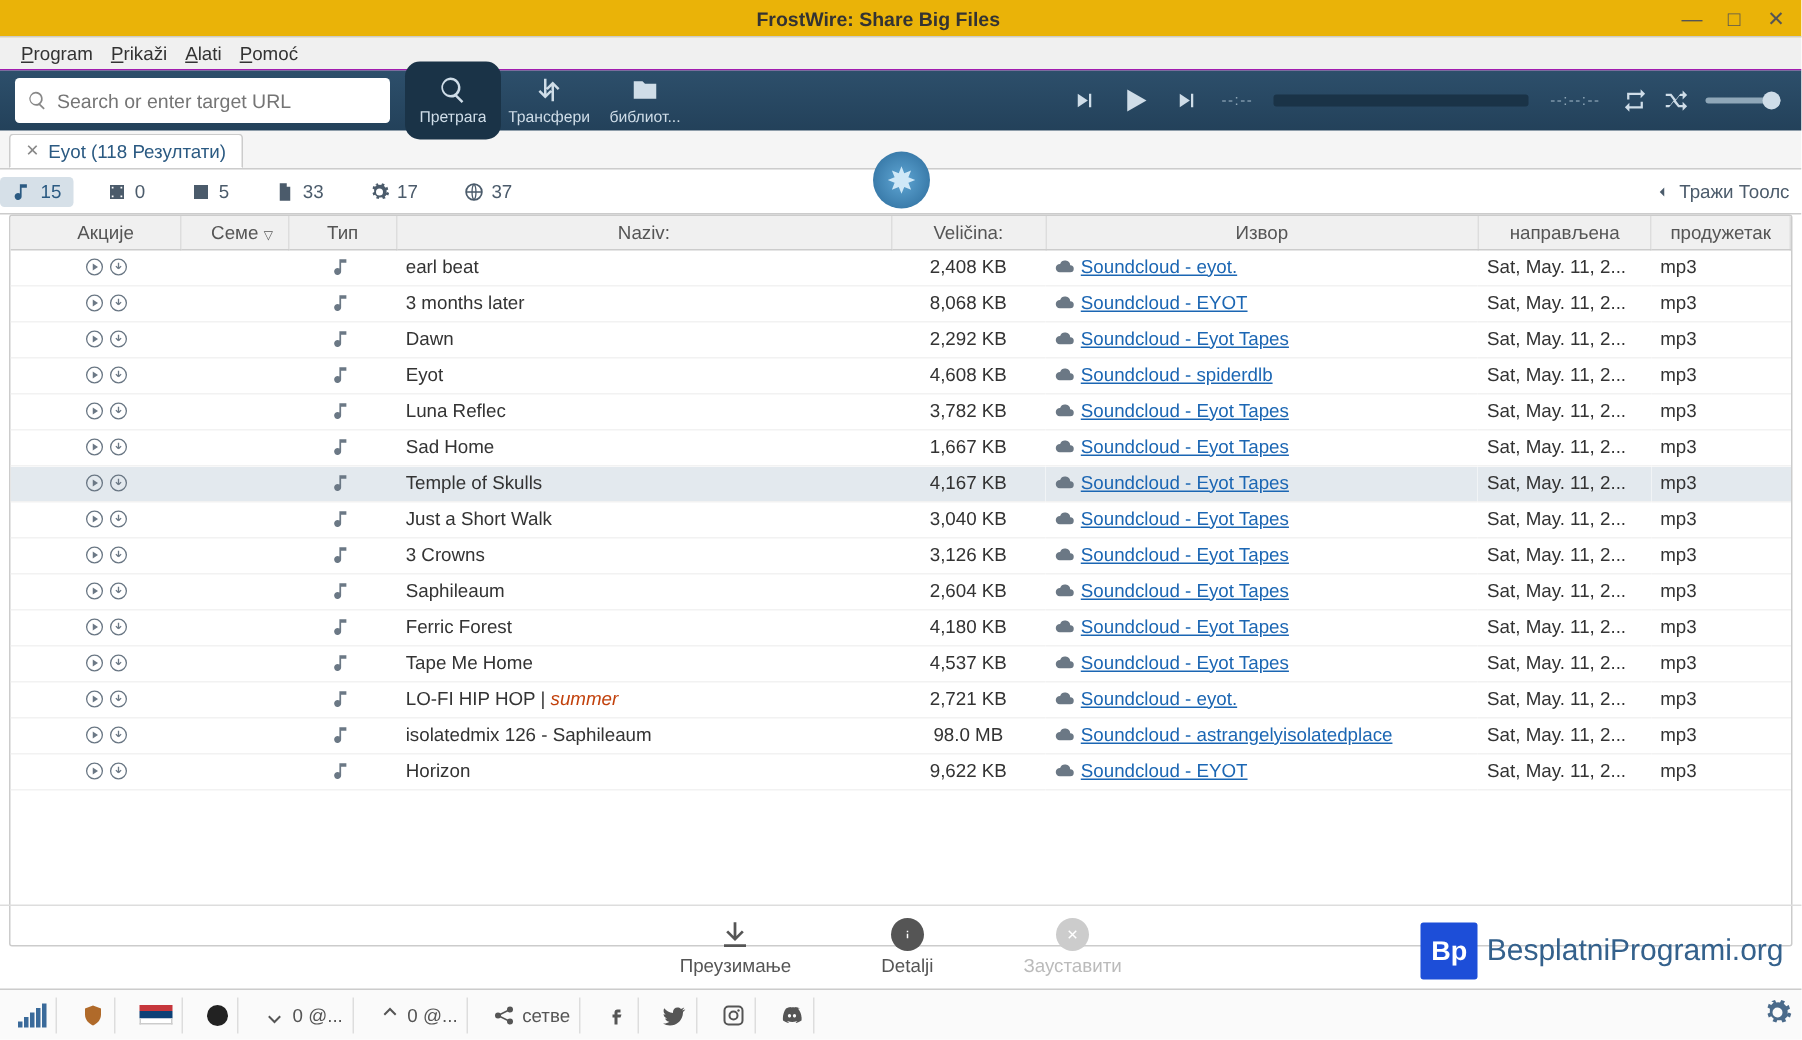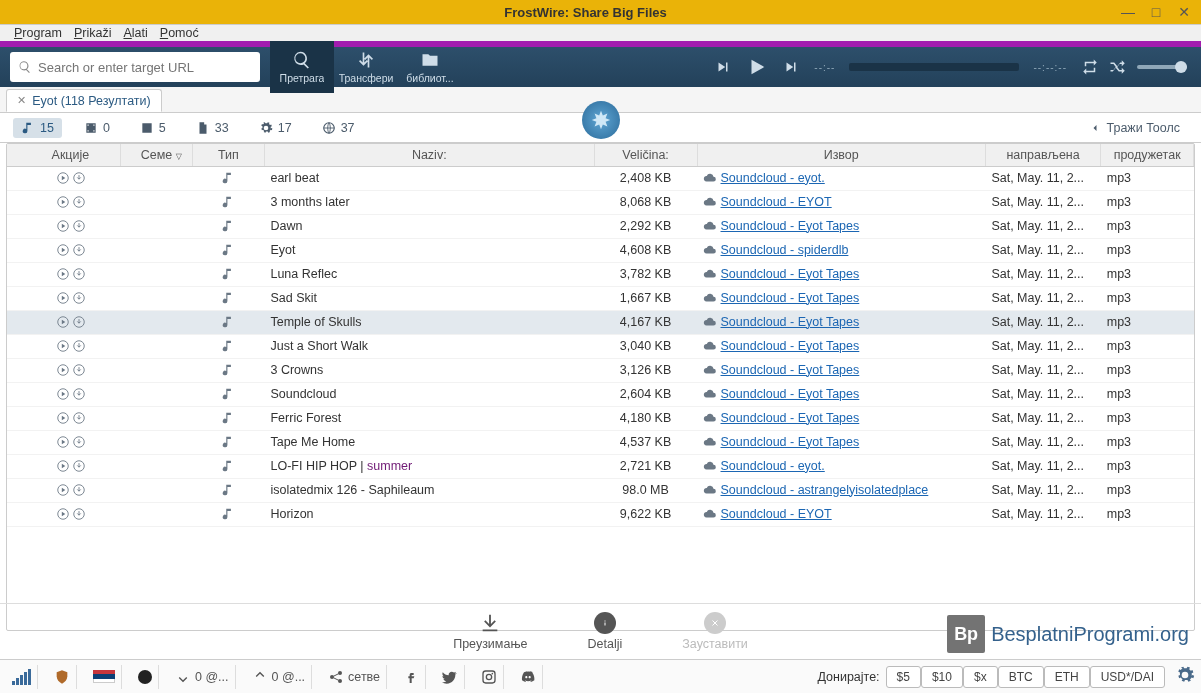--- a/index.html
+++ b/index.html
@@ -1,44 +1,44 @@
 <!DOCTYPE html>
 <html><head>
 <meta charset="utf-8">
 <style>
 * { box-sizing: border-box; margin: 0; padding: 0; }
 html, body { width: 1201px; height: 693px; font-family: "Segoe UI", Arial, sans-serif; font-size: 12.5px; color: #333; background: #fff; overflow: hidden; }
 .titlebar { height: 25px; background: #eab308; display: flex; align-items: center; justify-content: space-between; border-bottom: 1px solid #ccc; }
 .titlebar .title { flex: 1; text-align: center; font-weight: bold; color: #333; font-size: 13px; }
 .titlebar .winbtns { display: flex; gap: 14px; padding: 0 10px; }
 .titlebar .winbtns span { width: 14px; text-align: center; cursor: pointer; color: #555; font-size: 14px; }
-.menubar { height: 22px; background: #f0f0f0; display: flex; align-items: center; padding: 0 10px; gap: 4px; border-bottom: 6px solid #a21caf; }
+.menubar { height: 22px; background: #f0f0f0; display: flex; align-items: center; padding: 0 10px; gap: 4px; border-bottom: 1px solid #a21caf; }
 .menubar span { padding: 2px 4px; cursor: pointer; text-decoration: underline dotted transparent; }
 .menubar span::first-letter { text-decoration: underline; }
 .toolbar { height: 40px; background: linear-gradient(#2d4f6b, #23415a); display: flex; align-items: center; }
 .searchbox { width: 250px; height: 30px; background: #fff; border-radius: 3px; margin: 0 10px; display: flex; align-items: center; padding: 0 8px; }
 .searchbox svg { width: 14px; height: 14px; fill: #888; margin-right: 6px; }
 .searchbox input { border: none; outline: none; flex: 1; font-size: 13px; color: #333; }
-.tbbtn { width: 64px; height: 52px; display: flex; flex-direction: column; align-items: center; justify-content: center; color: #cfdde8; font-size: 10.5px; cursor: pointer; }
+.tbbtn { width: 64px; height: 52px; display: flex; flex-direction: column; align-items: center; justify-content: center; color: #cfdde8; font-size: 10.5px; cursor: pointer; border-radius: 10px; }
 .tbbtn.active { background: #1a3347; }
 .tbbtn svg { width: 20px; height: 20px; fill: #cfdde8; margin-bottom: 2px; }
 .tbbtn .lbl { white-space: nowrap; overflow: hidden; text-overflow: ellipsis; max-width: 60px; }
 .logo { flex: 0 0 auto; margin: 0 auto; width: 38px; height: 38px; border-radius: 50%; background: radial-gradient(#5fa6d4, #2b6a99); display: flex; align-items: center; justify-content: center; position: absolute; left: 50%; transform: translateX(-50%); top: 54px; }
 .logo svg { width: 22px; height: 22px; fill: #cfe8f7; }
 .player { display: flex; align-items: center; gap: 14px; margin-left: auto; padding: 0 14px; color: #cfdde8; }
 .player svg { width: 18px; height: 18px; fill: #cfdde8; cursor: pointer; }
 .player .time { font-size: 10px; color: #8fa7b8; letter-spacing: 1px; }
 .player .progress { width: 170px; height: 8px; background: #1a3347; border-radius: 2px; position: relative; }
 .player .extra { display: flex; gap: 10px; align-items: center; }
 .player .volslider { width: 50px; height: 4px; background: #8fa7b8; border-radius: 2px; position: relative; }
 .player .volslider .thumb { position: absolute; right: 0; top: -4px; width: 12px; height: 12px; border-radius: 50%; background: #cfdde8; }
 .tabstrip { height: 26px; background: #f5f5f5; border-bottom: 1px solid #ccc; display: flex; align-items: flex-end; padding: 0 6px; }
 .tab { height: 23px; border: 1px solid #ccc; border-bottom: 1px solid #fff; background: #fff; border-radius: 3px 3px 0 0; padding: 0 10px; display: flex; align-items: center; gap: 6px; font-size: 12.5px; color: #2b5a82; }
 .tab .x { color: #888; cursor: pointer; font-size: 11px; }
-.filterbar { height: 30px; border-bottom: 1px solid #ccc; display: flex; align-items: center; padding: 0 13px; }
+.filterbar { height: 30px; border-bottom: 1px solid #ccc; display: flex; align-items: center; padding: 0 0; }
 .filterbar .chip { display: flex; align-items: center; gap: 5px; padding: 3px 8px; border-radius: 3px; margin-right: 14px; cursor: pointer; color: #4b5b6b; }
 .filterbar .chip.active { background: #d6e0e8; color: #2b5a82; font-weight: 500; }
 .filterbar .chip svg { width: 14px; height: 14px; fill: currentColor; }
 .filterbar .spacer { flex: 1; }
 .filterbar .tools { display: flex; align-items: center; gap: 6px; color: #4b5b6b; cursor: pointer; padding: 3px 8px; }
 .tablewrap { height: 488px; border: 1px solid #ccc; margin: 0 6px; border-radius: 2px; overflow: hidden; background: #fff; }
 table { width: 100%; border-collapse: collapse; table-layout: fixed; }
 thead th { background: #f0f0f0; border-right: 1px solid #ddd; border-bottom: 1px solid #ccc; font-weight: normal; color: #555; height: 22px; font-size: 12.5px; padding: 0 6px; text-align: center; }
 tbody tr { height: 24px; }
 tbody tr.sel { background: #e3e9ee; }
@@ -47,30 +47,30 @@
 .col-seed { width: 70px; padding-left: 16px; }
 .col-type { width: 70px; text-align: center; }
 .col-name { width: 320px; margin-left: 26px; }
 .col-size { width: 100px; text-align: center; }
 .col-source { width: 280px; }
 .col-created { width: 112px; }
 .col-ext { width: 90px; }
 td.col-actions svg, td.col-type svg, td.col-source svg.cloud { width: 14px; height: 14px; fill: #6b7885; vertical-align: middle; }
 td.col-actions svg { margin: 0 1px; cursor: pointer; }
 td.col-source a { color: #1b66b3; text-decoration: underline; }
-td.col-name .italic { color: #701a75; }
+td.col-name .italic { font-style: italic; color: #c2410c; }
 .bottombar { position: absolute; left: 0; right: 0; bottom: 34px; height: 56px; border-top: 1px solid #ddd; display: flex; align-items: center; justify-content: center; gap: 60px; }
 .bottombar .bbtn { display: flex; flex-direction: column; align-items: center; gap: 3px; color: #555; cursor: pointer; }
 .bottombar .bbtn.disabled { color: #bbb; cursor: default; }
 .bottombar .bbtn svg { width: 22px; height: 22px; fill: currentColor; }
 .bottombar .bbtn .circ { width: 22px; height: 22px; border-radius: 50%; background: #555; display: flex; align-items: center; justify-content: center; }
 .bottombar .bbtn.disabled .circ { background: #ccc; }
 .bottombar .bbtn .circ svg { fill: #fff; width: 12px; height: 12px; }
 .brandlogo { position: absolute; right: 12px; bottom: 40px; display: flex; align-items: center; gap: 6px; color: #34618c; font-size: 20px; }
-.brandlogo .sq { width: 38px; height: 38px; background: #737373; color: #fff; font-weight: bold; display: flex; align-items: center; justify-content: center; font-size: 18px; border-radius: 2px; }
+.brandlogo .sq { width: 38px; height: 38px; background: #1d4ed8; color: #fff; font-weight: bold; display: flex; align-items: center; justify-content: center; font-size: 18px; border-radius: 2px; }
 .statusbar { position: absolute; left: 0; right: 0; bottom: 0; height: 34px; border-top: 1px solid #ccc; background: #fafafa; display: flex; align-items: center; padding: 0 6px; gap: 10px; }
 .statusbar .sitem { display: flex; align-items: center; gap: 4px; padding: 0 6px; color: #555; border-right: 1px solid #ddd; height: 24px; }
 .statusbar .sitem svg { width: 16px; height: 16px; fill: #555; }
 .statusbar .flag { width: 22px; height: 14px; display: inline-block; }
 .statusbar .flag .r { height: 33%; }
 .statusbar .dot { width: 14px; height: 14px; border-radius: 50%; background: #222; }
 .statusbar .spacer { flex: 1; }
 .statusbar .donate { display: flex; align-items: center; gap: 6px; }
 .statusbar .dbtn { border: 1px solid #bbb; border-radius: 3px; padding: 3px 10px; background: #fff; cursor: pointer; font-size: 12px; color: #444; }
 .statusbar .gear svg { width: 20px; height: 20px; fill: #4a6a8a; cursor: pointer; }
@@ -328,21 +328,21 @@
               <circle cx="12" cy="12" r="9" fill="none" stroke="#6b7885" stroke-width="1.5"></circle>
               <path d="M10 8l6 4-6 4V8z"></path>
             </svg><svg viewBox="0 0 24 24">
               <circle cx="12" cy="12" r="9" fill="none" stroke="#6b7885" stroke-width="1.5"></circle>
               <path d="M12 7v7m0 0l-3-3m3 3l3-3" stroke="#6b7885" stroke-width="1.5" fill="none"></path>
             </svg></td>
           <td class="col-seed"></td>
           <td class="col-type"><svg viewBox="0 0 24 24">
               <path d="M9 3v10.6A4 4 0 1011 17V7h6V3H9z"></path>
             </svg></td>
-          <td class="col-name">Sad Skit</td>
+          <td class="col-name">Sad Home</td>
           <td class="col-size">1,667 KB</td>
           <td class="col-source"><svg class="cloud" viewBox="0 0 24 24">
               <path d="M6 18h12a4 4 0 000-8 6 6 0 00-11.6-1.5A4.5 4.5 0 006 18z"></path>
             </svg> <a href="#">Soundcloud - Eyot Tapes</a></td>
           <td class="col-created">Sat, May. 11, 2...</td>
           <td class="col-ext">mp3</td>
         </tr>
         <tr class="sel">
           <td class="col-actions"><svg viewBox="0 0 24 24">
               <circle cx="12" cy="12" r="9" fill="none" stroke="#6b7885" stroke-width="1.5"></circle>
@@ -408,21 +408,21 @@
               <circle cx="12" cy="12" r="9" fill="none" stroke="#6b7885" stroke-width="1.5"></circle>
               <path d="M10 8l6 4-6 4V8z"></path>
             </svg><svg viewBox="0 0 24 24">
               <circle cx="12" cy="12" r="9" fill="none" stroke="#6b7885" stroke-width="1.5"></circle>
               <path d="M12 7v7m0 0l-3-3m3 3l3-3" stroke="#6b7885" stroke-width="1.5" fill="none"></path>
             </svg></td>
           <td class="col-seed"></td>
           <td class="col-type"><svg viewBox="0 0 24 24">
               <path d="M9 3v10.6A4 4 0 1011 17V7h6V3H9z"></path>
             </svg></td>
-          <td class="col-name">Soundcloud</td>
+          <td class="col-name">Saphileaum</td>
           <td class="col-size">2,604 KB</td>
           <td class="col-source"><svg class="cloud" viewBox="0 0 24 24">
               <path d="M6 18h12a4 4 0 000-8 6 6 0 00-11.6-1.5A4.5 4.5 0 006 18z"></path>
             </svg> <a href="#">Soundcloud - Eyot Tapes</a></td>
           <td class="col-created">Sat, May. 11, 2...</td>
           <td class="col-ext">mp3</td>
         </tr>
         <tr>
           <td class="col-actions"><svg viewBox="0 0 24 24">
               <circle cx="12" cy="12" r="9" fill="none" stroke="#6b7885" stroke-width="1.5"></circle>
@@ -619,22 +619,18 @@
         <circle cx="12" cy="12" r="4" fill="none" stroke="#555" stroke-width="2"></circle>
         <circle cx="17" cy="7" r="1.2"></circle>
       </svg>
     </div>
   <div class="sitem">
       <svg viewBox="0 0 24 24">
         <path d="M20 5c-1.5-.7-3-1.2-4.7-1.5l-.2.5c-1.4-.2-2.8-.2-4.2 0l-.2-.5C9 3.8 7.5 4.3 6 5 3.3 9 2.6 13 3 17c1.8 1.3 3.5 2.1 5.2 2.6l.7-1.1c-.6-.2-1.2-.5-1.7-.8l.4-.3c3 1.4 6.3 1.4 9.3 0l.4.3c-.6.3-1.1.6-1.7.8l.7 1.1c1.7-.5 3.4-1.3 5.2-2.6.5-4.6-.7-8.6-3.5-12zM9.5 14c-.9 0-1.6-.8-1.6-1.8S8.6 10.4 9.5 10.4s1.6.8 1.6 1.8S10.4 14 9.5 14zm5 0c-.9 0-1.6-.8-1.6-1.8s.7-1.8 1.6-1.8 1.6.8 1.6 1.8S15.4 14 14.5 14z"></path>
       </svg>
     </div>
   <div class="spacer"></div>
-  <div class="donate">
-    <span>Донирајте:</span>
-    <span id="donate-btns"><button class="dbtn">$5</button><button class="dbtn">$10</button><button class="dbtn">$x</button><button class="dbtn">BTC</button><button class="dbtn">ETH</button><button class="dbtn">USD*/DAI</button></span>
-  </div>
   <div class="gear">
     <svg viewBox="0 0 24 24">
         <path d="M12 8a4 4 0 100 8 4 4 0 000-8zm9 4l2 1-1 3-2-1a8 8 0 01-2 2l1 2-3 1-1-2a8 8 0 01-3 0l-1 2-3-1 1-2a8 8 0 01-2-2l-2 1-1-3 2-1a8 8 0 010-3l-2-1 1-3 2 1a8 8 0 012-2L7 3l3-1 1 2a8 8 0 013 0l1-2 3 1-1 2a8 8 0 012 2l2-1 1 3-2 1a8 8 0 010 3z"></path>
       </svg>
   </div>
 </div>
 
 </body></html>

